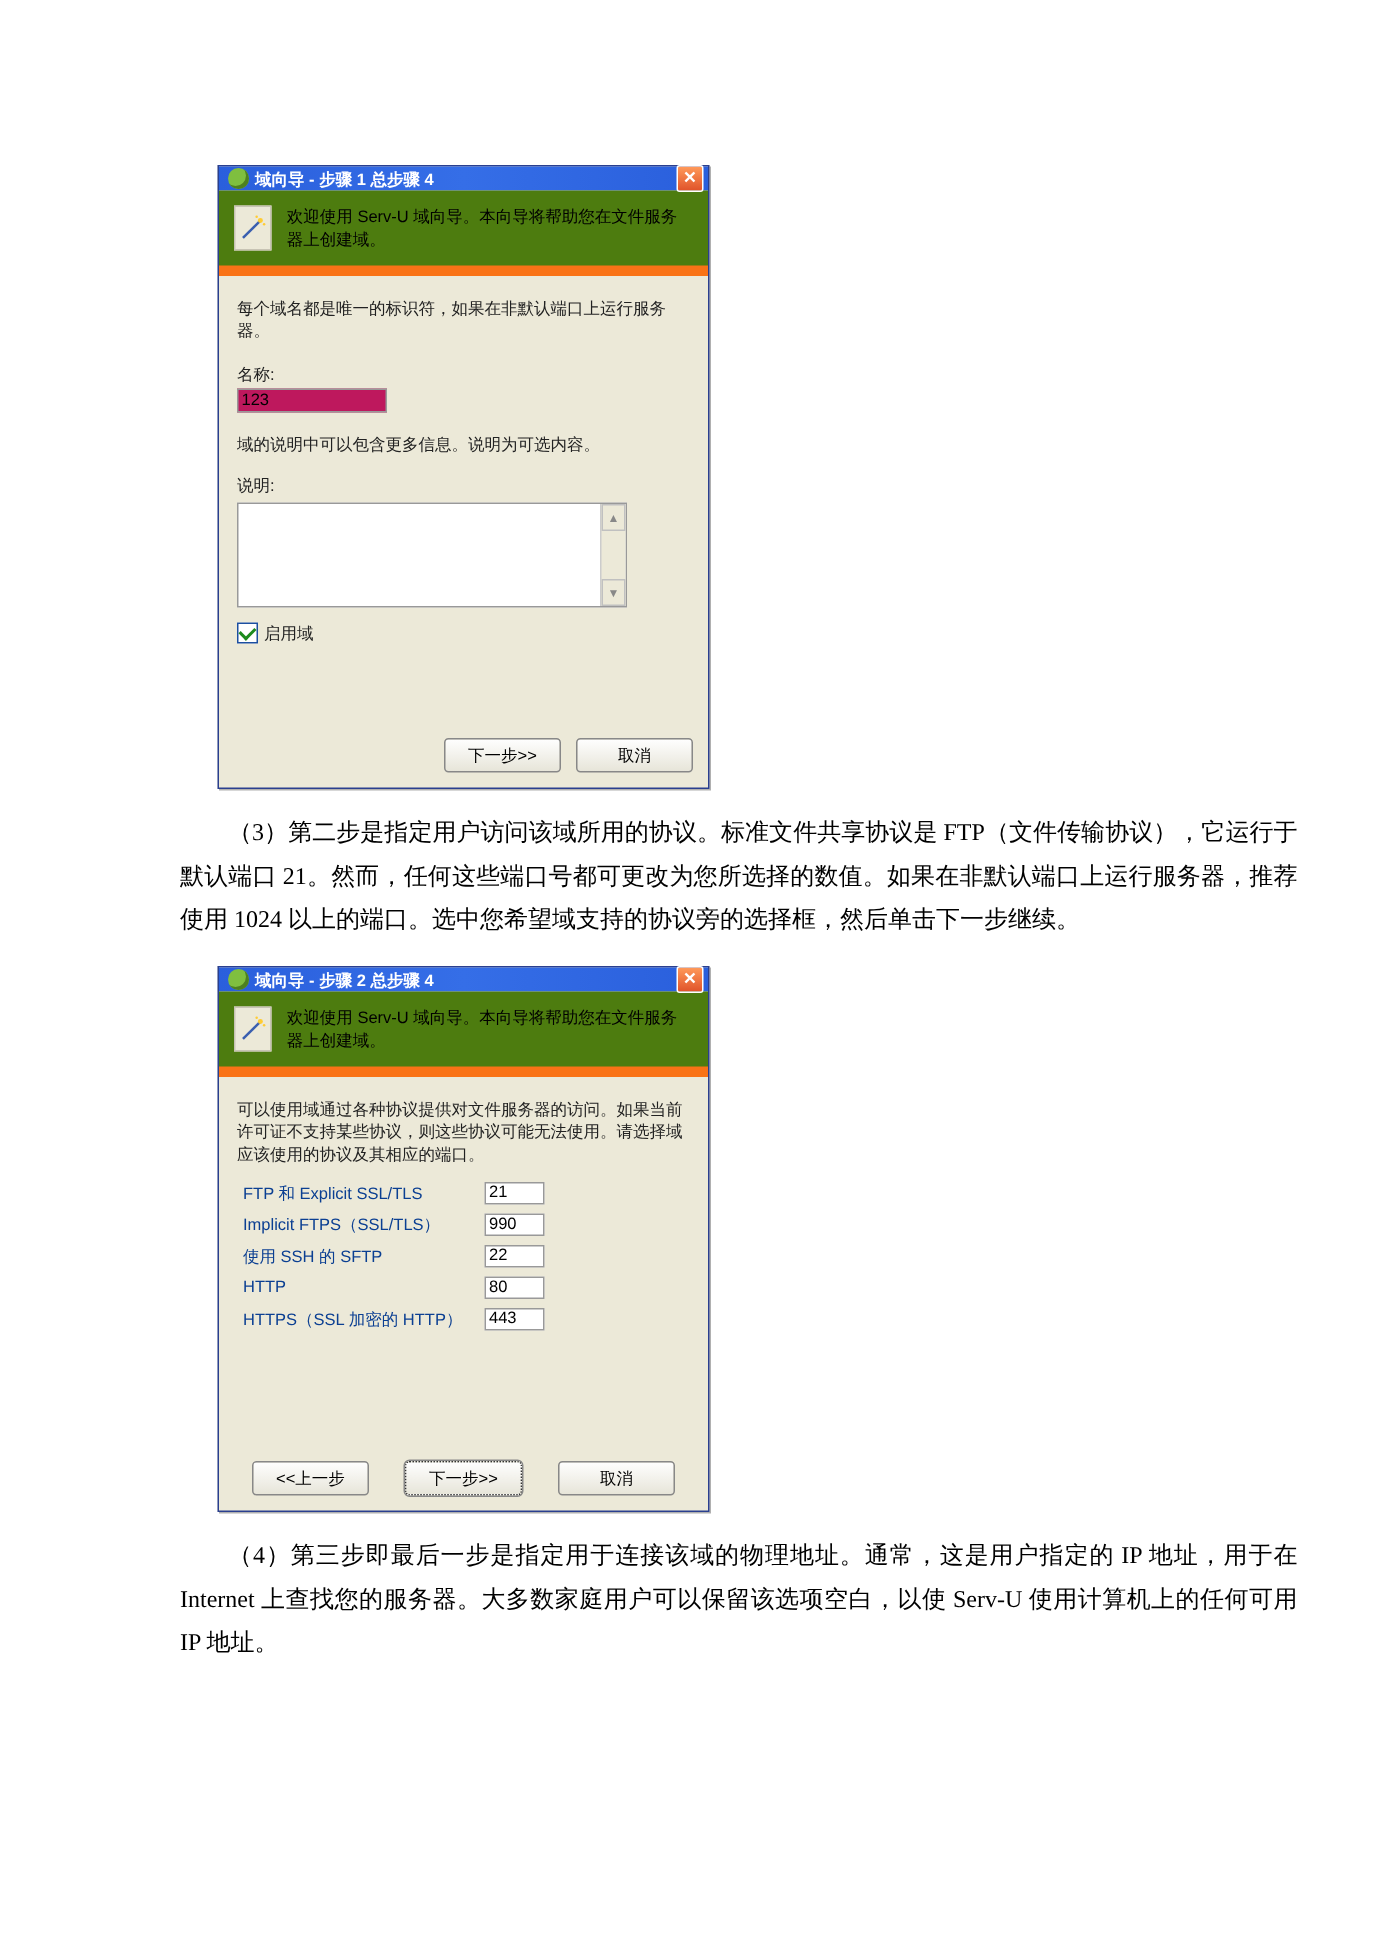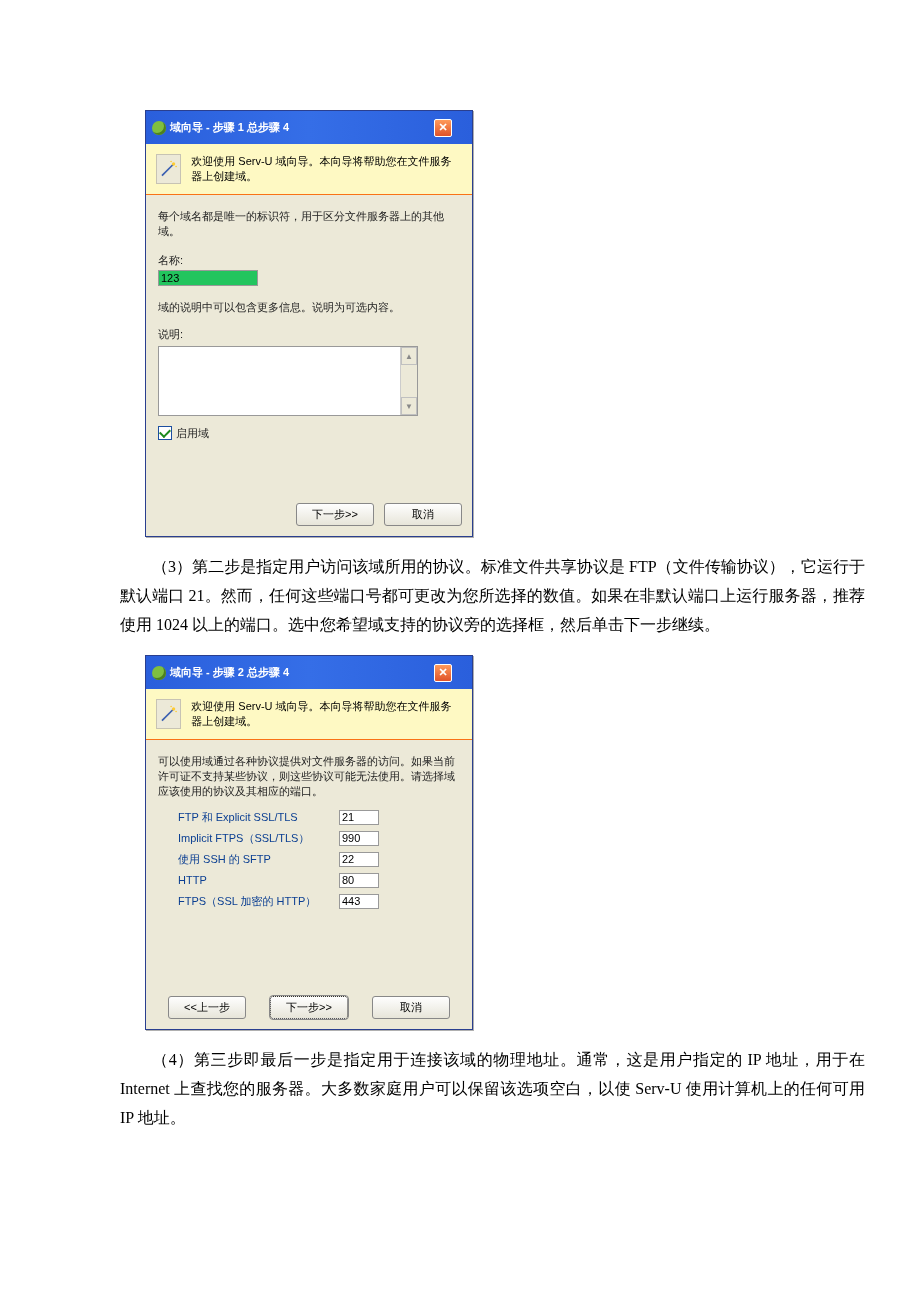--- a/index.html
+++ b/index.html
@@ -20,24 +20,24 @@
     margin-left: 145px;
     border: 1px solid #2a3f8f;
     box-shadow: 1px 1px 0 #b0b0b0;
     background: #ece9d8;
     font-family: Tahoma, "Microsoft YaHei", Arial, sans-serif;
     font-size: 11px;
   }
   .titlebar {
     background: linear-gradient(to right, #2a5fdc, #356ee7 50%, #2a5fdc);
     color: #fff;
-    height: 33px;
-    display: flex;
-    align-items: center;
-    padding: 0 20px 0 6px;
+    height: 16px;
+    display: flex;
+    align-items: center;
+    padding: 0 3px 0 6px;
     font-size: 11px;
     font-weight: bold;
   }
   .titlebar .ttl-icon {
     width: 14px;
     height: 14px;
     background: #7fbf3f;
     border-radius: 50%;
     margin-right: 4px;
     box-shadow: inset -2px -2px 0 #4d8020;
@@ -52,22 +52,22 @@
     display: flex;
     align-items: center;
     justify-content: center;
     color: #fff;
     font-weight: bold;
     font-size: 11px;
     line-height: 1;
     cursor: pointer;
   }
   .welcome-row {
-    background: #fef9c3;
-    border-bottom: 1px solid #f97316;
+    background: #4d7c0f;
+    border-bottom: 7px solid #f97316;
     padding: 10px;
     display: flex;
     align-items: center;
     gap: 10px;
   }
   .wand-icon {
     width: 28px;
     height: 28px;
     border: 1px solid #c7c3b4;
     background: #ece9d8;
@@ -78,21 +78,21 @@
   .body-area {
     padding: 14px 12px 4px 12px;
     font-size: 11px;
     color: #222;
   }
   .field-label { margin: 2px 0; }
   .text-input {
     width: 100px;
     height: 16px;
     border: 1px solid #999;
-    background: #22c55e;
+    background: #be185d;
     font-size: 11px;
     padding: 0 2px;
     box-sizing: border-box;
   }
   .desc-box {
     margin-top: 4px;
     width: 260px;
     height: 70px;
     border: 1px solid #999;
     background: #fff;
@@ -166,21 +166,21 @@
     outline: 1px solid #888;
   }
   .para {
     font-family: "SimSun", "宋体", serif;
     font-size: 16px;
     line-height: 1.8;
     padding: 16px 55px 16px 120px;
     text-indent: 2em;
     text-align: justify;
   }
-  .proto-list { margin: 10px 0 0 16px; }
+  .proto-list { margin: 10px 0 0 0; }
   .proto-row {
     display: flex;
     align-items: center;
     margin: 5px 0;
     height: 16px;
   }
   .proto-row .chk-col { display: flex; align-items: center; gap: 4px; width: 165px; }
   .proto-row .lbl { color: #0b3f92; font-size: 11px; }
   .port-input {
     width: 40px;
@@ -223,21 +223,21 @@
         <svg viewBox="0 0 28 28">
             <line x1="6" y1="22" x2="20" y2="8" stroke="#3a5fb0" stroke-width="2"></line>
             <circle cx="20" cy="8" r="2" fill="#ffcc33"></circle>
             <circle cx="17" cy="5" r="1" fill="#ffcc33"></circle>
             <circle cx="23" cy="11" r="1" fill="#ffcc33"></circle>
           </svg>
       </div>
       <div class="welcome-text">欢迎使用 Serv-U 域向导。本向导将帮助您在文件服务器上创建域。</div>
     </div>
     <div class="body-area">
-      <div style="margin-bottom:14px;">每个域名都是唯一的标识符，用于区分文件服务器上的其他域。</div>
+      <div style="margin-bottom:14px;">每个域名都是唯一的标识符，如果在非默认端口上运行服务器。</div>
       <div class="field-label">名称:</div>
       <input class="text-input" value="123" style="">
       <div style="height:14px;"></div>
       <div style="margin-bottom:12px;">域的说明中可以包含更多信息。说明为可选内容。</div>
       <div class="field-label">说明:</div>
       <div class="desc-box">
         <div class="ta-inner"></div>
         <div class="sb">
           <div class="arr">▲</div>
           <div class="arr">▼</div>
@@ -319,21 +319,21 @@
             <span class="lbl">HTTP</span>
           </div>
           <input class="port-input" value="80" style="">
         </div>
 
         <div class="proto-row">
           <div class="chk-col">
             <div class="box">
                 <div class="mk"></div>
               </div>
-            <span class="lbl">FTPS（SSL 加密的 HTTP）</span>
+            <span class="lbl">HTTPS（SSL 加密的 HTTP）</span>
           </div>
           <input class="port-input" value="443" style="">
         </div>
       </div>
       <div style="height:70px;"></div>
     </div>
     <div class="button-row" style="justify-content:center; gap:24px;">
       <div class="win-btn">&lt;&lt;上一步</div>
       <div class="win-btn focus">下一步&gt;&gt;</div>
       <div class="win-btn">取消</div>

